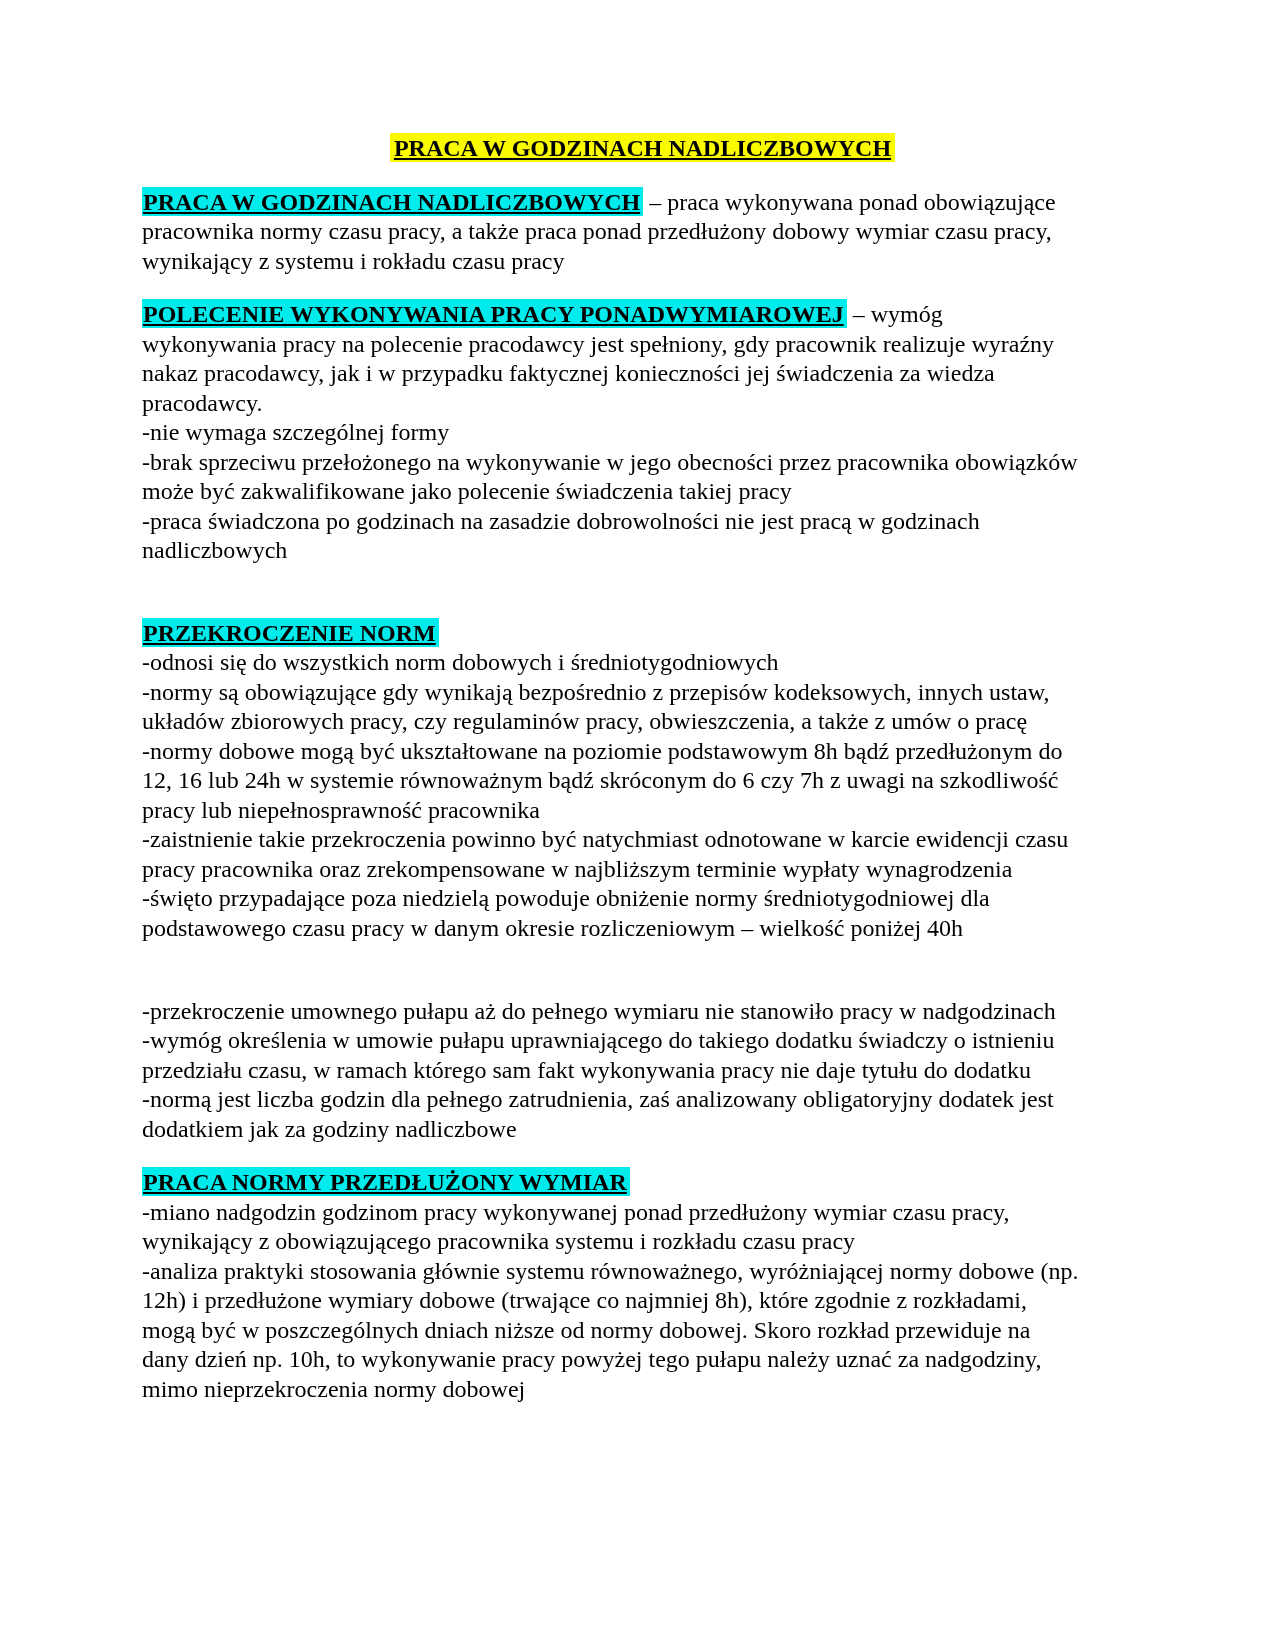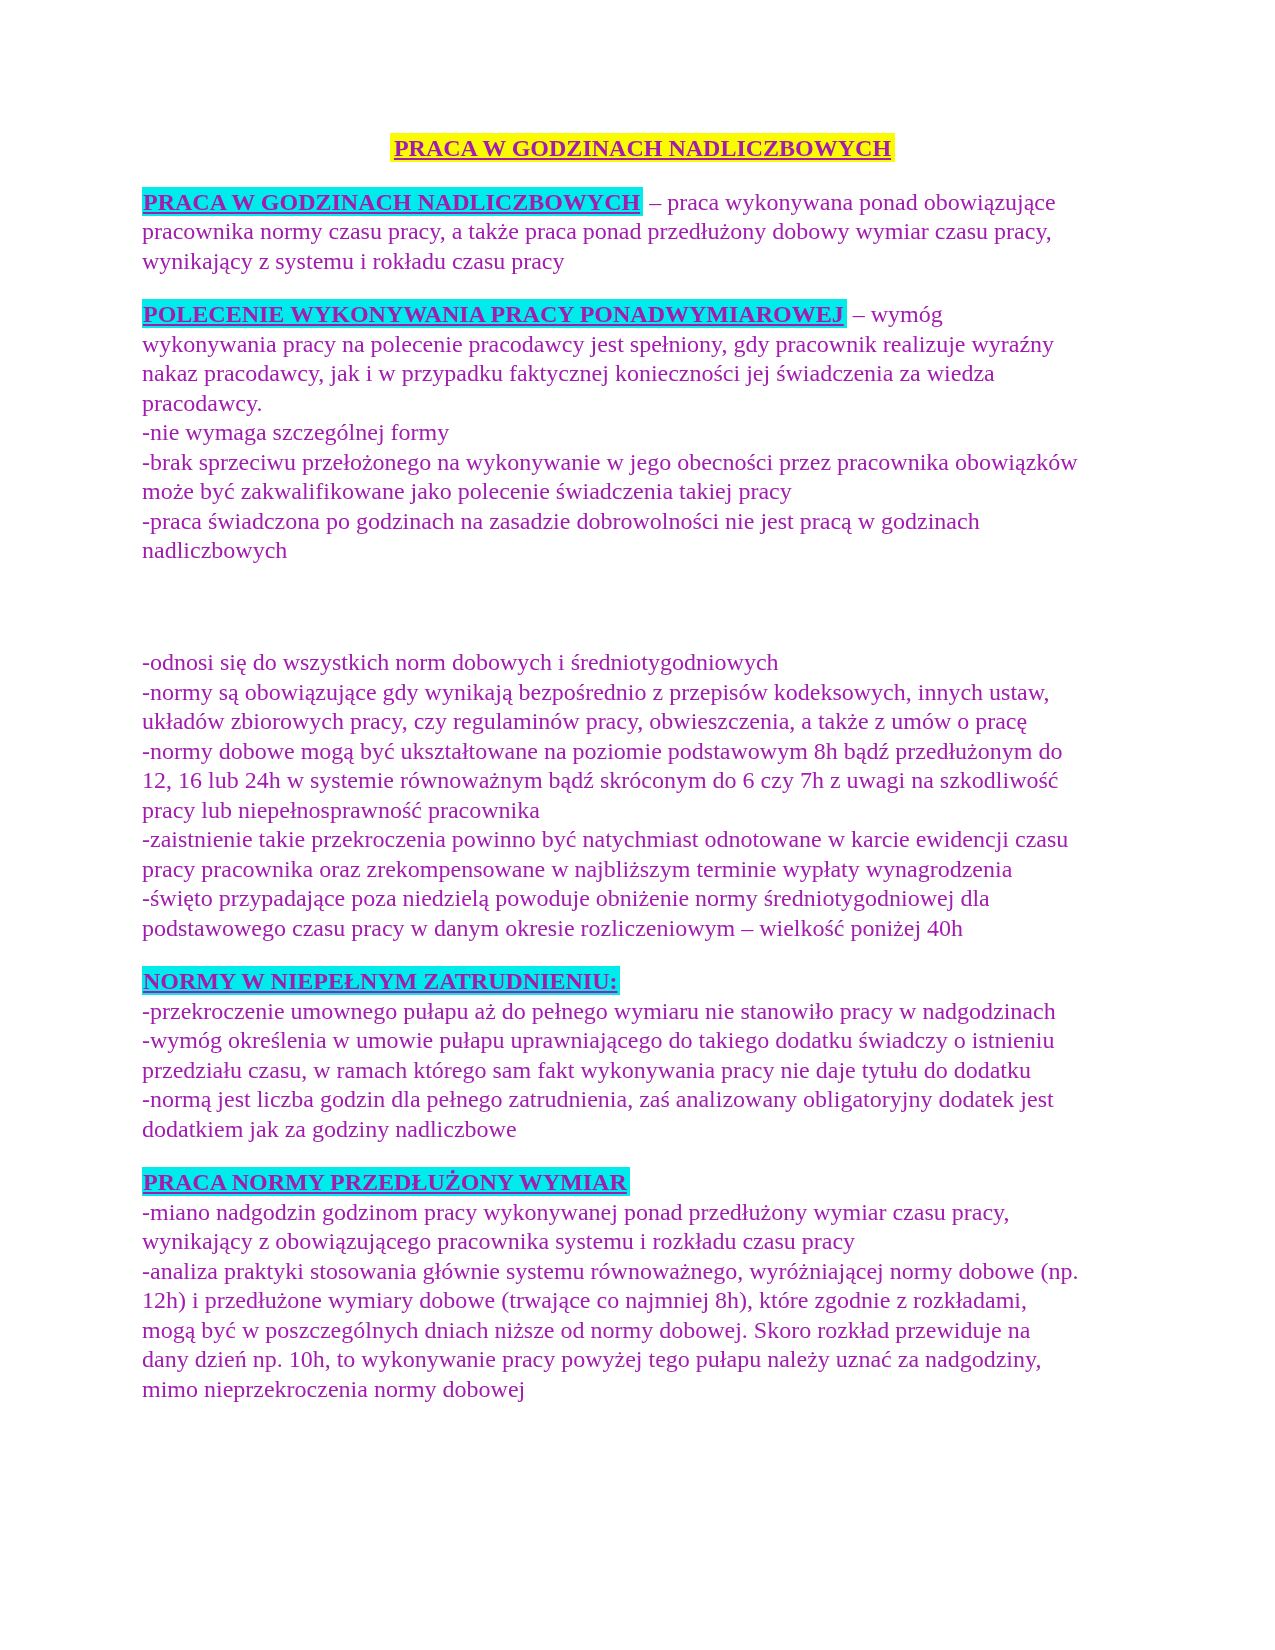--- a/index.html
+++ b/index.html
@@ -10,21 +10,21 @@
   .page {
     position: relative;
     width: 1275px;
     height: 1428px;
     background: #ffffff;
     box-sizing: border-box;
     padding: 134px 132px 0 142px;
     font-family: "Liberation Serif", serif;
     font-size: 24px;
     line-height: 29.5px;
-    color: #a21caf;
+    color: #000000;
     overflow: hidden;
   }
   .title {
     text-align: center;
     margin: 0 0 24px 0;
     font-size: 24px;
     font-weight: bold;
     line-height: 29.5px;
   }
   .hl-title {
@@ -62,33 +62,33 @@
   <p class="section gap-xl"><span class="heading">POLECENIE WYKONYWANIA PRACY PONADWYMIAROWEJ</span><span class="body-text"> – wymóg
 wykonywania pracy na polecenie pracodawcy jest spełniony, gdy pracownik realizuje wyraźny
 nakaz pracodawcy, jak i w przypadku faktycznej konieczności jej świadczenia za wiedza
 pracodawcy.
 -nie wymaga szczególnej formy
 -brak sprzeciwu przełożonego na wykonywanie w jego obecności przez pracownika obowiązków
 może być zakwalifikowane jako polecenie świadczenia takiej pracy
 -praca świadczona po godzinach na zasadzie dobrowolności nie jest pracą w godzinach
 nadliczbowych</span></p>
 
-  <p class="section"><span class="body-text">
+  <p class="section"><span class="heading">PRZEKROCZENIE NORM</span><span class="body-text">
 -odnosi się do wszystkich norm dobowych i średniotygodniowych
 -normy są obowiązujące gdy wynikają bezpośrednio z przepisów kodeksowych, innych ustaw,
 układów zbiorowych pracy, czy regulaminów pracy, obwieszczenia, a także z umów o pracę
 -normy dobowe mogą być ukształtowane na poziomie podstawowym 8h bądź przedłużonym do
 12, 16 lub 24h w systemie równoważnym bądź skróconym do 6 czy 7h z uwagi na szkodliwość
 pracy lub niepełnosprawność pracownika
 -zaistnienie takie przekroczenia powinno być natychmiast odnotowane w karcie ewidencji czasu
 pracy pracownika oraz zrekompensowane w najbliższym terminie wypłaty wynagrodzenia
 -święto przypadające poza niedzielą powoduje obniżenie normy średniotygodniowej dla
 podstawowego czasu pracy w danym okresie rozliczeniowym – wielkość poniżej 40h</span></p>
 
-  <p class="section"><span class="heading">NORMY W NIEPEŁNYM ZATRUDNIENIU:</span><span class="body-text">
+  <p class="section"><span class="body-text">
 -przekroczenie umownego pułapu aż do pełnego wymiaru nie stanowiło pracy w nadgodzinach
 -wymóg określenia w umowie pułapu uprawniającego do takiego dodatku świadczy o istnieniu
 przedziału czasu, w ramach którego sam fakt wykonywania pracy nie daje tytułu do dodatku
 -normą jest liczba godzin dla pełnego zatrudnienia, zaś analizowany obligatoryjny dodatek jest
 dodatkiem jak za godziny nadliczbowe</span></p>
 
   <p class="section"><span class="heading">PRACA NORMY PRZEDŁUŻONY WYMIAR</span><span class="body-text">
 -miano nadgodzin godzinom pracy wykonywanej ponad przedłużony wymiar czasu pracy,
 wynikający z obowiązującego pracownika systemu i rozkładu czasu pracy
 -analiza praktyki stosowania głównie systemu równoważnego, wyróżniającej normy dobowe (np.

